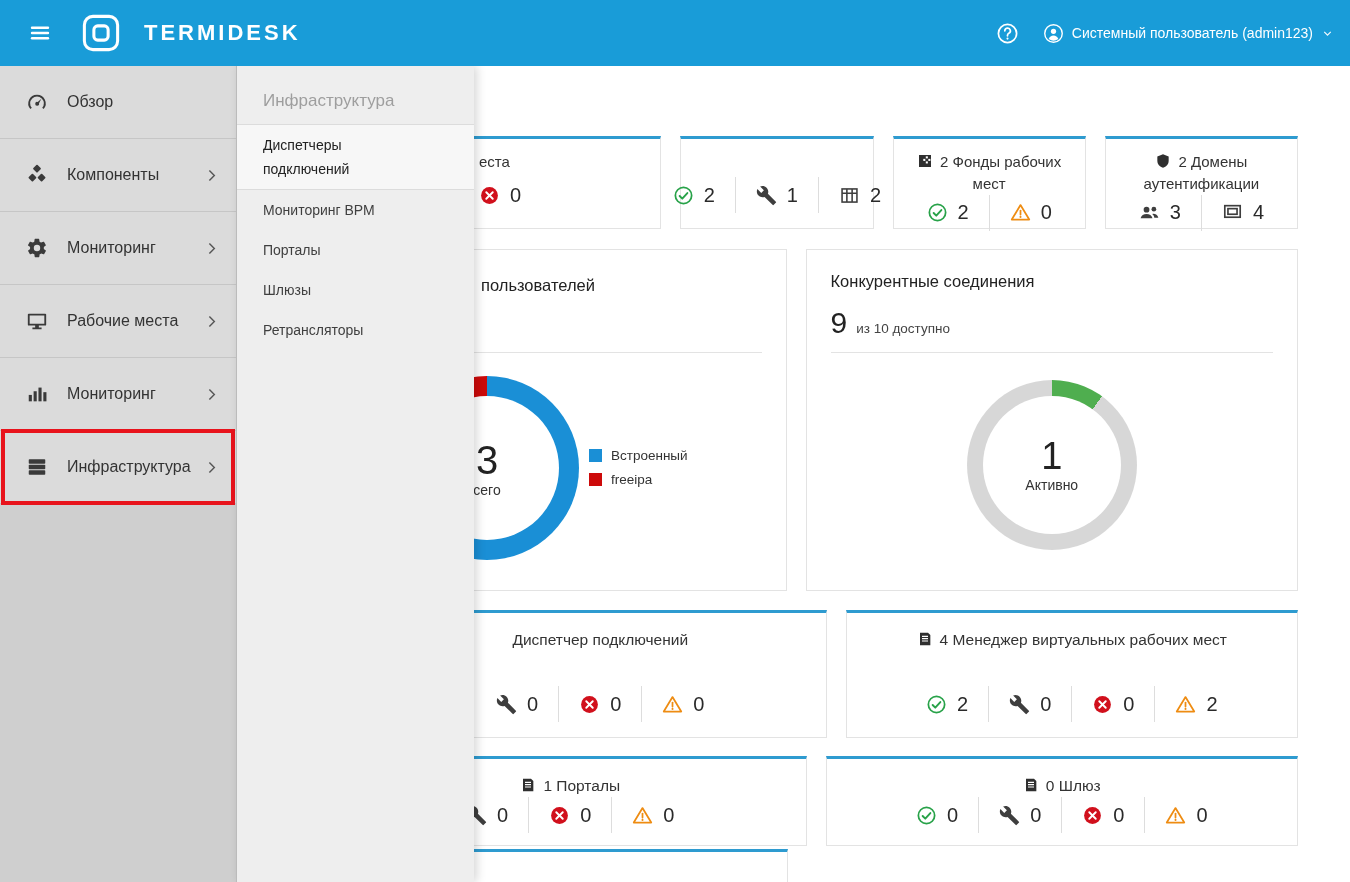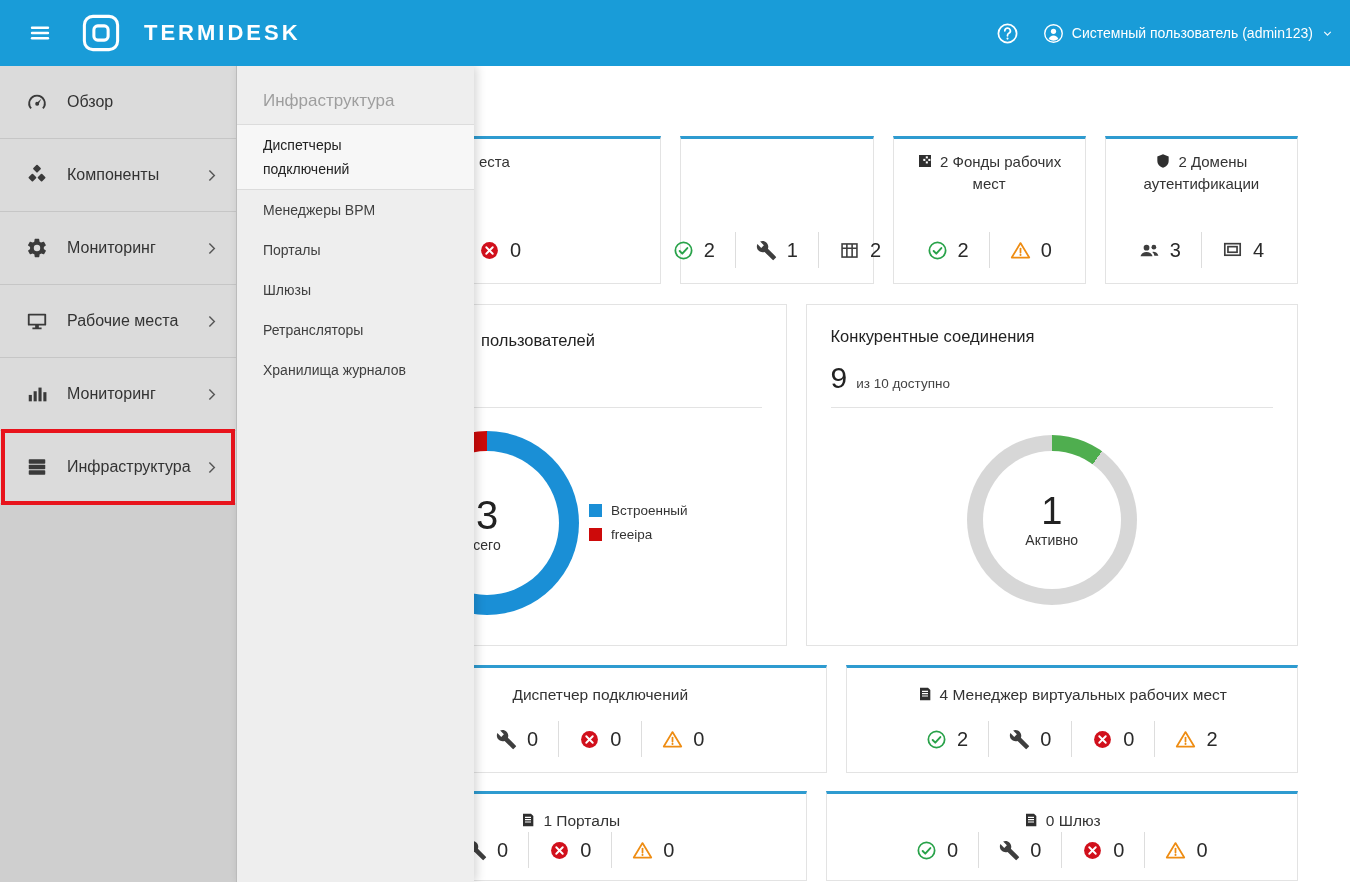--- a/index.html
+++ b/index.html
@@ -42,23 +42,23 @@
   .flyout-title{margin:25px 26px 13px;font-size:17px;color:#9e9e9e;}
   .flyout-item{padding:8px 26px;font-size:14px;line-height:24px;color:#3f3f3f;cursor:pointer;}
   .flyout-item .lbl{display:inline-block;max-width:150px;}
   .flyout-item.active{background:#f7f7f7;border-top:1px solid #dcdcdc;border-bottom:1px solid #dcdcdc;color:#222;}
 
   
   .main{position:absolute;left:236px;top:66px;right:0;bottom:0;background:#fff;
         padding:70px 52px 0 58px;z-index:10;box-sizing:border-box;}
   .row{display:flex;gap:19px;}
   .row>*{flex:1;min-width:0;}
-  .row1{height:148px;}
+  .row1{height:93px;}
   .row2{height:342px;margin-top:20px;}
-  .row3{height:108px;margin-top:19px;}
+  .row3{height:128px;margin-top:19px;}
   .row4{height:90px;margin-top:18px;}
   .row5{height:60px;margin-top:3px;}
   .card{background:#fff;border:1px solid #e3e3e3;border-top:3px solid var(--card-accent);box-sizing:border-box;}
   .card.plain{border-top:1px solid #e3e3e3;}
   .stat-card,.svc-card{display:flex;flex-direction:column;align-items:center;padding:12px 10px 13px;}
   .svc-card{padding-top:16px;}
   .card-title{font-size:15px;color:#333;text-align:center;line-height:1.45;}
   .svc-card .card-title{font-size:15.5px;}
   .t-ic{display:inline-block;width:16px;height:16px;vertical-align:-2px;margin-right:7px;color:#2f2f2f;}
   .stats{margin-top:auto;display:flex;align-items:center;margin-bottom:2px;}
@@ -228,25 +228,24 @@
             </svg>
           </span>
         </div>
       </div>
   </div>
 
   <div class="flyout" data-name="infrastructure-flyout">
     <div class="flyout-title" data-name="flyout-title">Инфраструктура</div>
     <div data-name="flyout-menu">
         <div class="flyout-item active" data-name="flyout-item-connection-dispatchers"><span class="lbl" data-name="flyout-item-label">Диспетчеры подключений</span></div>
-        <div class="flyout-item" data-name="flyout-item-vdi-managers"><span class="lbl" data-name="flyout-item-label">Менеджеры ВРМ</span></div>
+        <div class="flyout-item" data-name="flyout-item-vdi-managers"><span class="lbl" data-name="flyout-item-label">Мониторинг ВРМ</span></div>
         <div class="flyout-item" data-name="flyout-item-portals"><span class="lbl" data-name="flyout-item-label">Порталы</span></div>
         <div class="flyout-item" data-name="flyout-item-gateways"><span class="lbl" data-name="flyout-item-label">Шлюзы</span></div>
         <div class="flyout-item" data-name="flyout-item-relays"><span class="lbl" data-name="flyout-item-label">Ретрансляторы</span></div>
-        <div class="flyout-item" data-name="flyout-item-log-storages"><span class="lbl" data-name="flyout-item-label">Хранилища журналов</span></div>
       </div>
   </div>
 
   <div class="main" data-name="main-content">
 
     <div class="row row1" data-name="stat-cards-row-1">
         <div class="card stat-card" data-name="workplaces-stat-card">
           <div class="card-title" data-name="card-title"><span>еста</span></div>
           <div class="stats" data-name="stats-row">
             <span class="stat" data-name="stat-error-circle">

